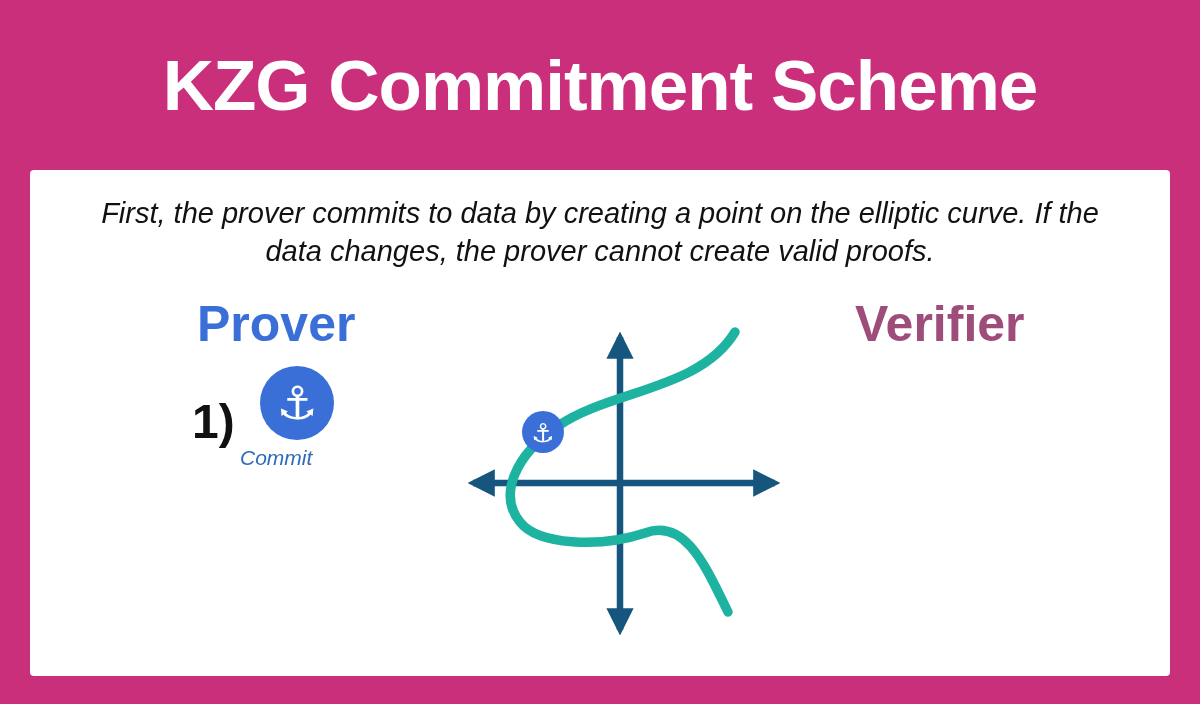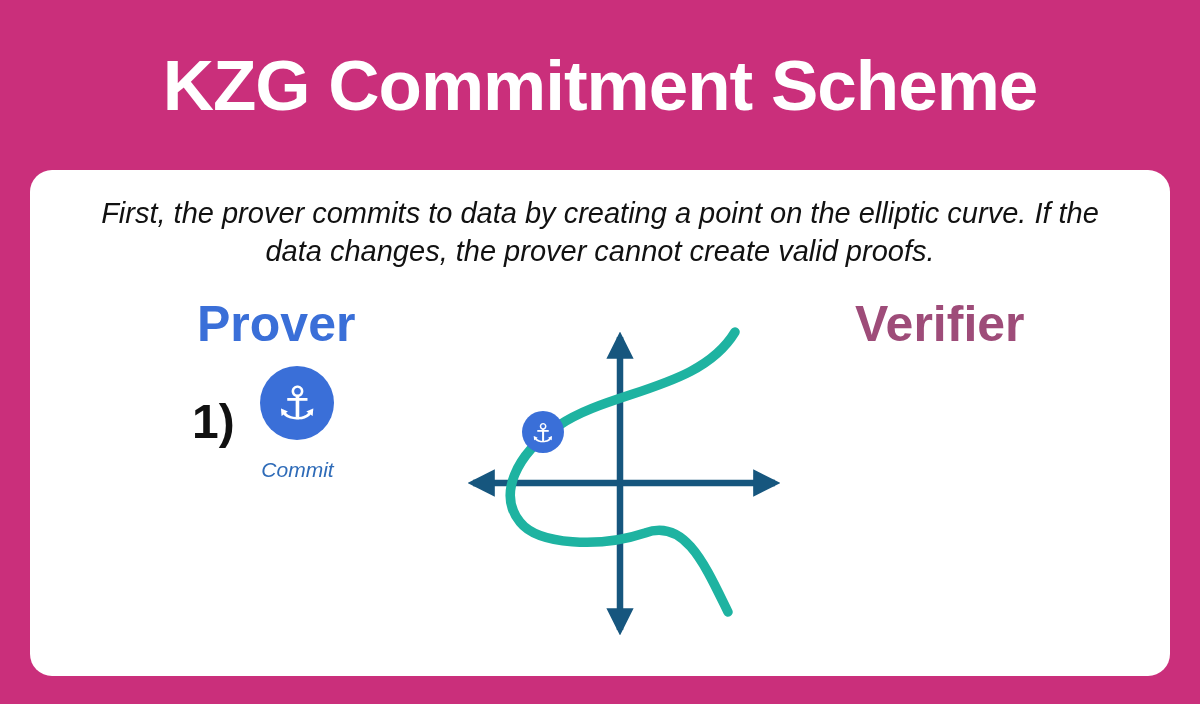--- a/index.html
+++ b/index.html
@@ -21,42 +21,42 @@
   .title-band{
     position:absolute;left:0;top:0;width:1200px;height:170px;
     display:flex;align-items:center;justify-content:center;
   }
   .title-band h1{
     color:var(--title-text);font-size:71px;font-weight:700;letter-spacing:-1px;
     white-space:nowrap;
   }
   .panel{
     position:absolute;left:30px;top:170px;width:1140px;height:506px;
-    background:var(--panel);border-radius:22px;text-decoration:underline;
+    background:var(--panel);border-radius:4px;text-decoration:underline;
   }
   .desc{
     position:absolute;left:70px;top:24px;width:1000px;
     text-align:center;font-style:italic;font-size:29px;line-height:1.32;
     color:var(--text-dark);
   }
   .actor-label{font-weight:700;font-size:50px;white-space:nowrap;position:absolute;}
   .prover-label{left:167px;top:125px;color:var(--prover-blue);}
   .verifier-label{left:825px;top:125px;color:var(--verifier-purple);}
   .step-number{
     position:absolute;left:162px;top:224px;
     font-weight:700;font-size:48px;color:var(--text-dark);
   }
   .commit-icon{
     position:absolute;left:230px;top:196px;width:74px;height:74px;border-radius:50%;
     background:var(--commit-blue);display:flex;align-items:center;justify-content:center;
   }
   .commit-icon span{color:#ffffff;font-size:46px;line-height:1;}
   .commit-label{
-    position:absolute;left:210px;top:276px;width:115px;text-align:center;
-    font-style:italic;font-size:21px;color:var(--commit-label-blue);margin-top:12px;
+    position:absolute;left:210px;top:276px;width:115px;
+    font-style:italic;font-size:21px;color:var(--commit-label-blue);
   }
   .plot{position:absolute;left:415px;top:135px;width:370px;height:355px;}
   .axis-line{stroke:var(--axis-blue);stroke-width:6.5;stroke-linecap:butt;}
   .arrowhead{fill:var(--axis-blue);}
   .curve-path{stroke:var(--curve-teal);stroke-width:9.5;fill:none;stroke-linecap:round;}
   .point-circle{fill:var(--commit-blue);}
   .point-glyph{fill:#ffffff;font-size:26px;font-family:"DejaVu Sans",sans-serif;text-anchor:middle;}
   .commit-icon span, .point-glyph{font-family:"DejaVu Sans",sans-serif;}
 </style>
 </head>

